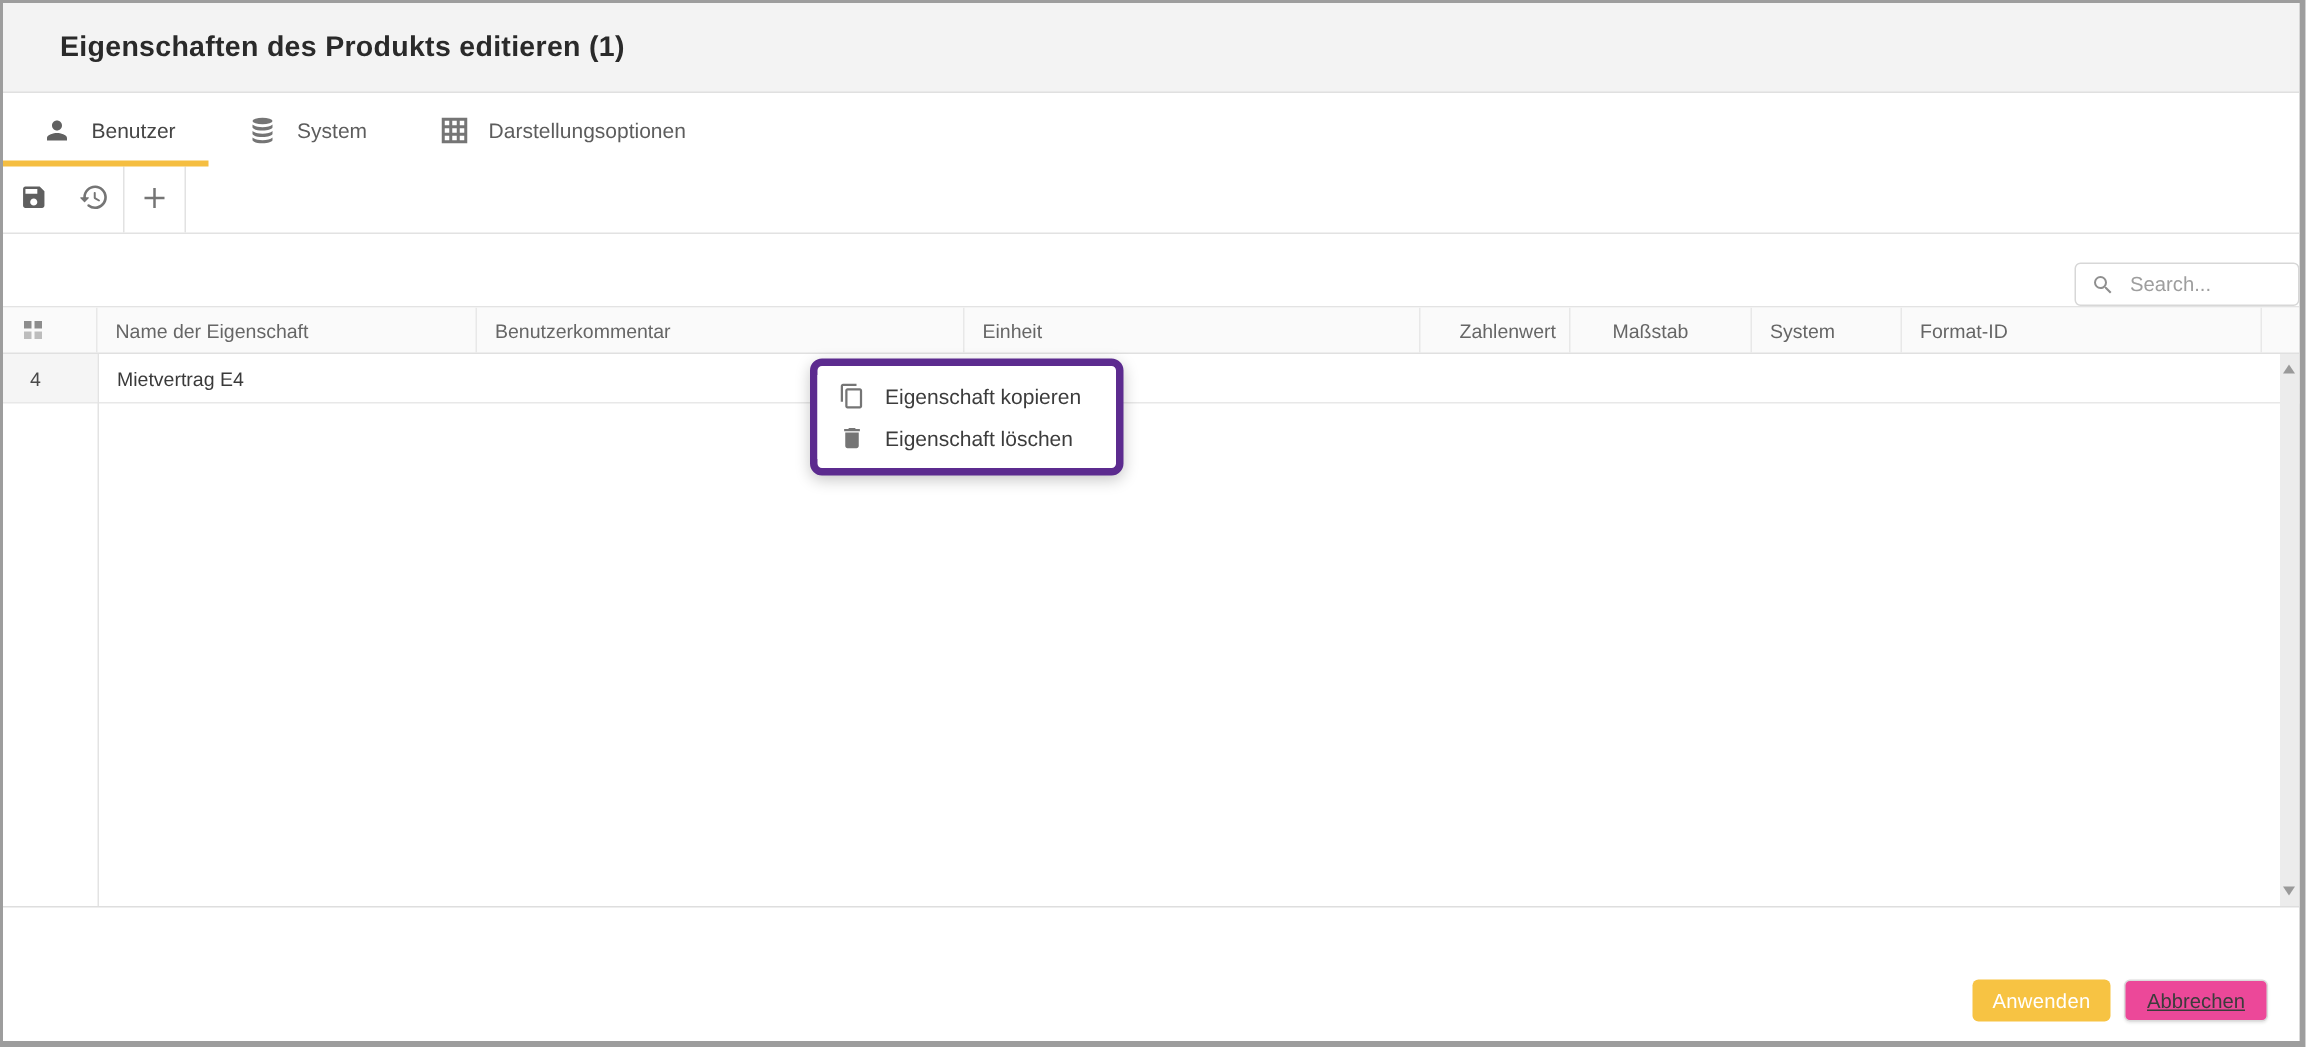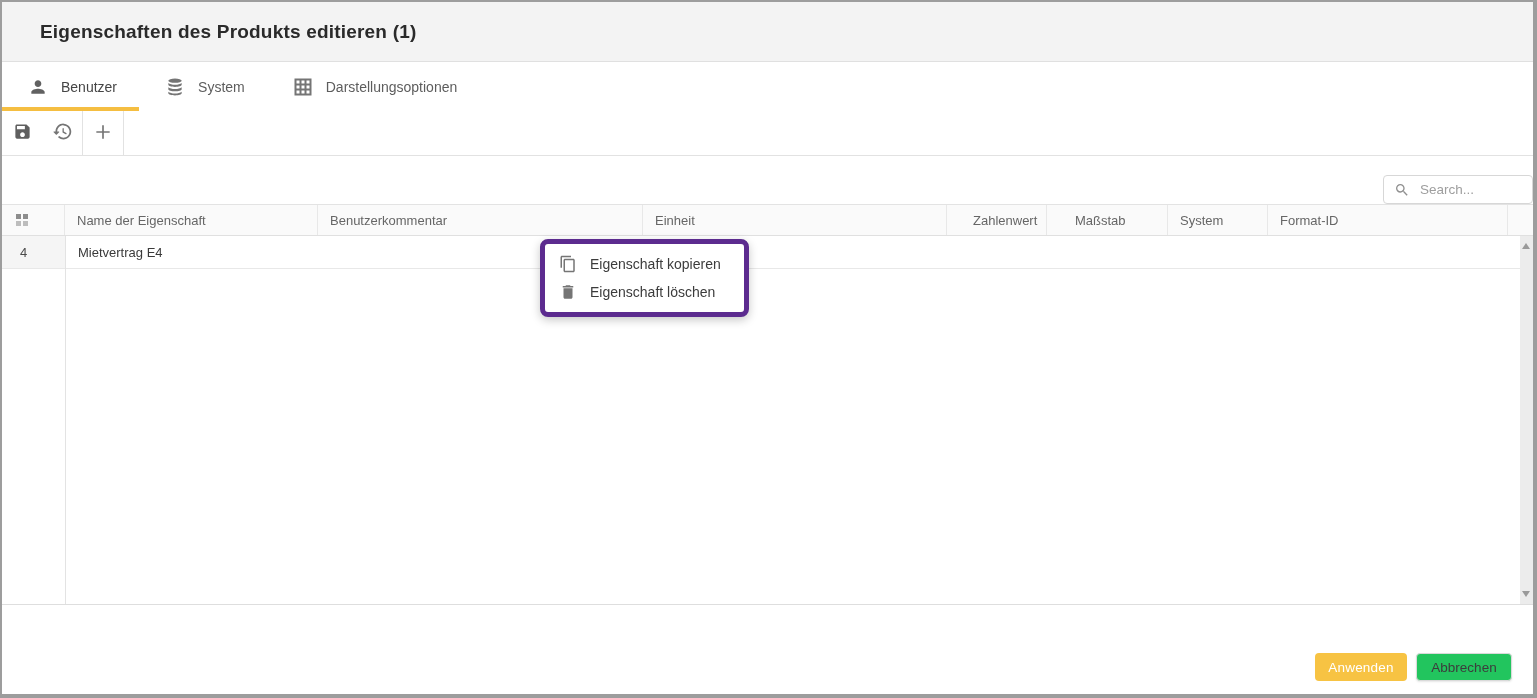--- a/index.html
+++ b/index.html
@@ -70,22 +70,22 @@
     padding:6px 0;display:flex;flex-direction:column;z-index:5;}
   .mitem{display:flex;align-items:center;gap:13px;height:28px;padding-left:14px;
     font-size:14px;color:#3c3c3c;cursor:pointer;background:#fff;}
   .mitem .micon{display:flex;align-items:center;}
   
   .footer{flex:0 0 auto;height:89px;background:#fff;display:flex;align-items:flex-end;
     justify-content:flex-end;gap:9px;padding:0 21px 13px 0;box-sizing:border-box;}
   .btn{height:28px;border-radius:4px;font-size:13.5px;font-family:inherit;cursor:pointer;
     display:flex;align-items:center;justify-content:center;}
   .btn-apply{background:#f7c343;border:none;color:#fff;font-weight:normal;width:92px;letter-spacing:.2px;}
-  .btn-cancel{background:#22c55e;border:1px solid #dadada;color:#3c3c3c;width:96px;
-    box-shadow:0 1px 2px rgba(0,0,0,.10);}
+  .btn-cancel{background:#ec4899;border:1px solid #dadada;color:#3c3c3c;width:96px;
+    box-shadow:0 1px 2px rgba(0,0,0,.10);text-decoration:underline;}
   
   .grid2-icon{position:relative;width:5px;height:5px;background:#8d8d8d;
     box-shadow:7px 0 0 #8d8d8d,0 7px 0 #bdbdbd,7px 7px 0 #bdbdbd;margin:-7px 0 0 2px;}
 </style>
 </head>
 <body>
 
 <div class="window">
 
   <div class="titlebar">

